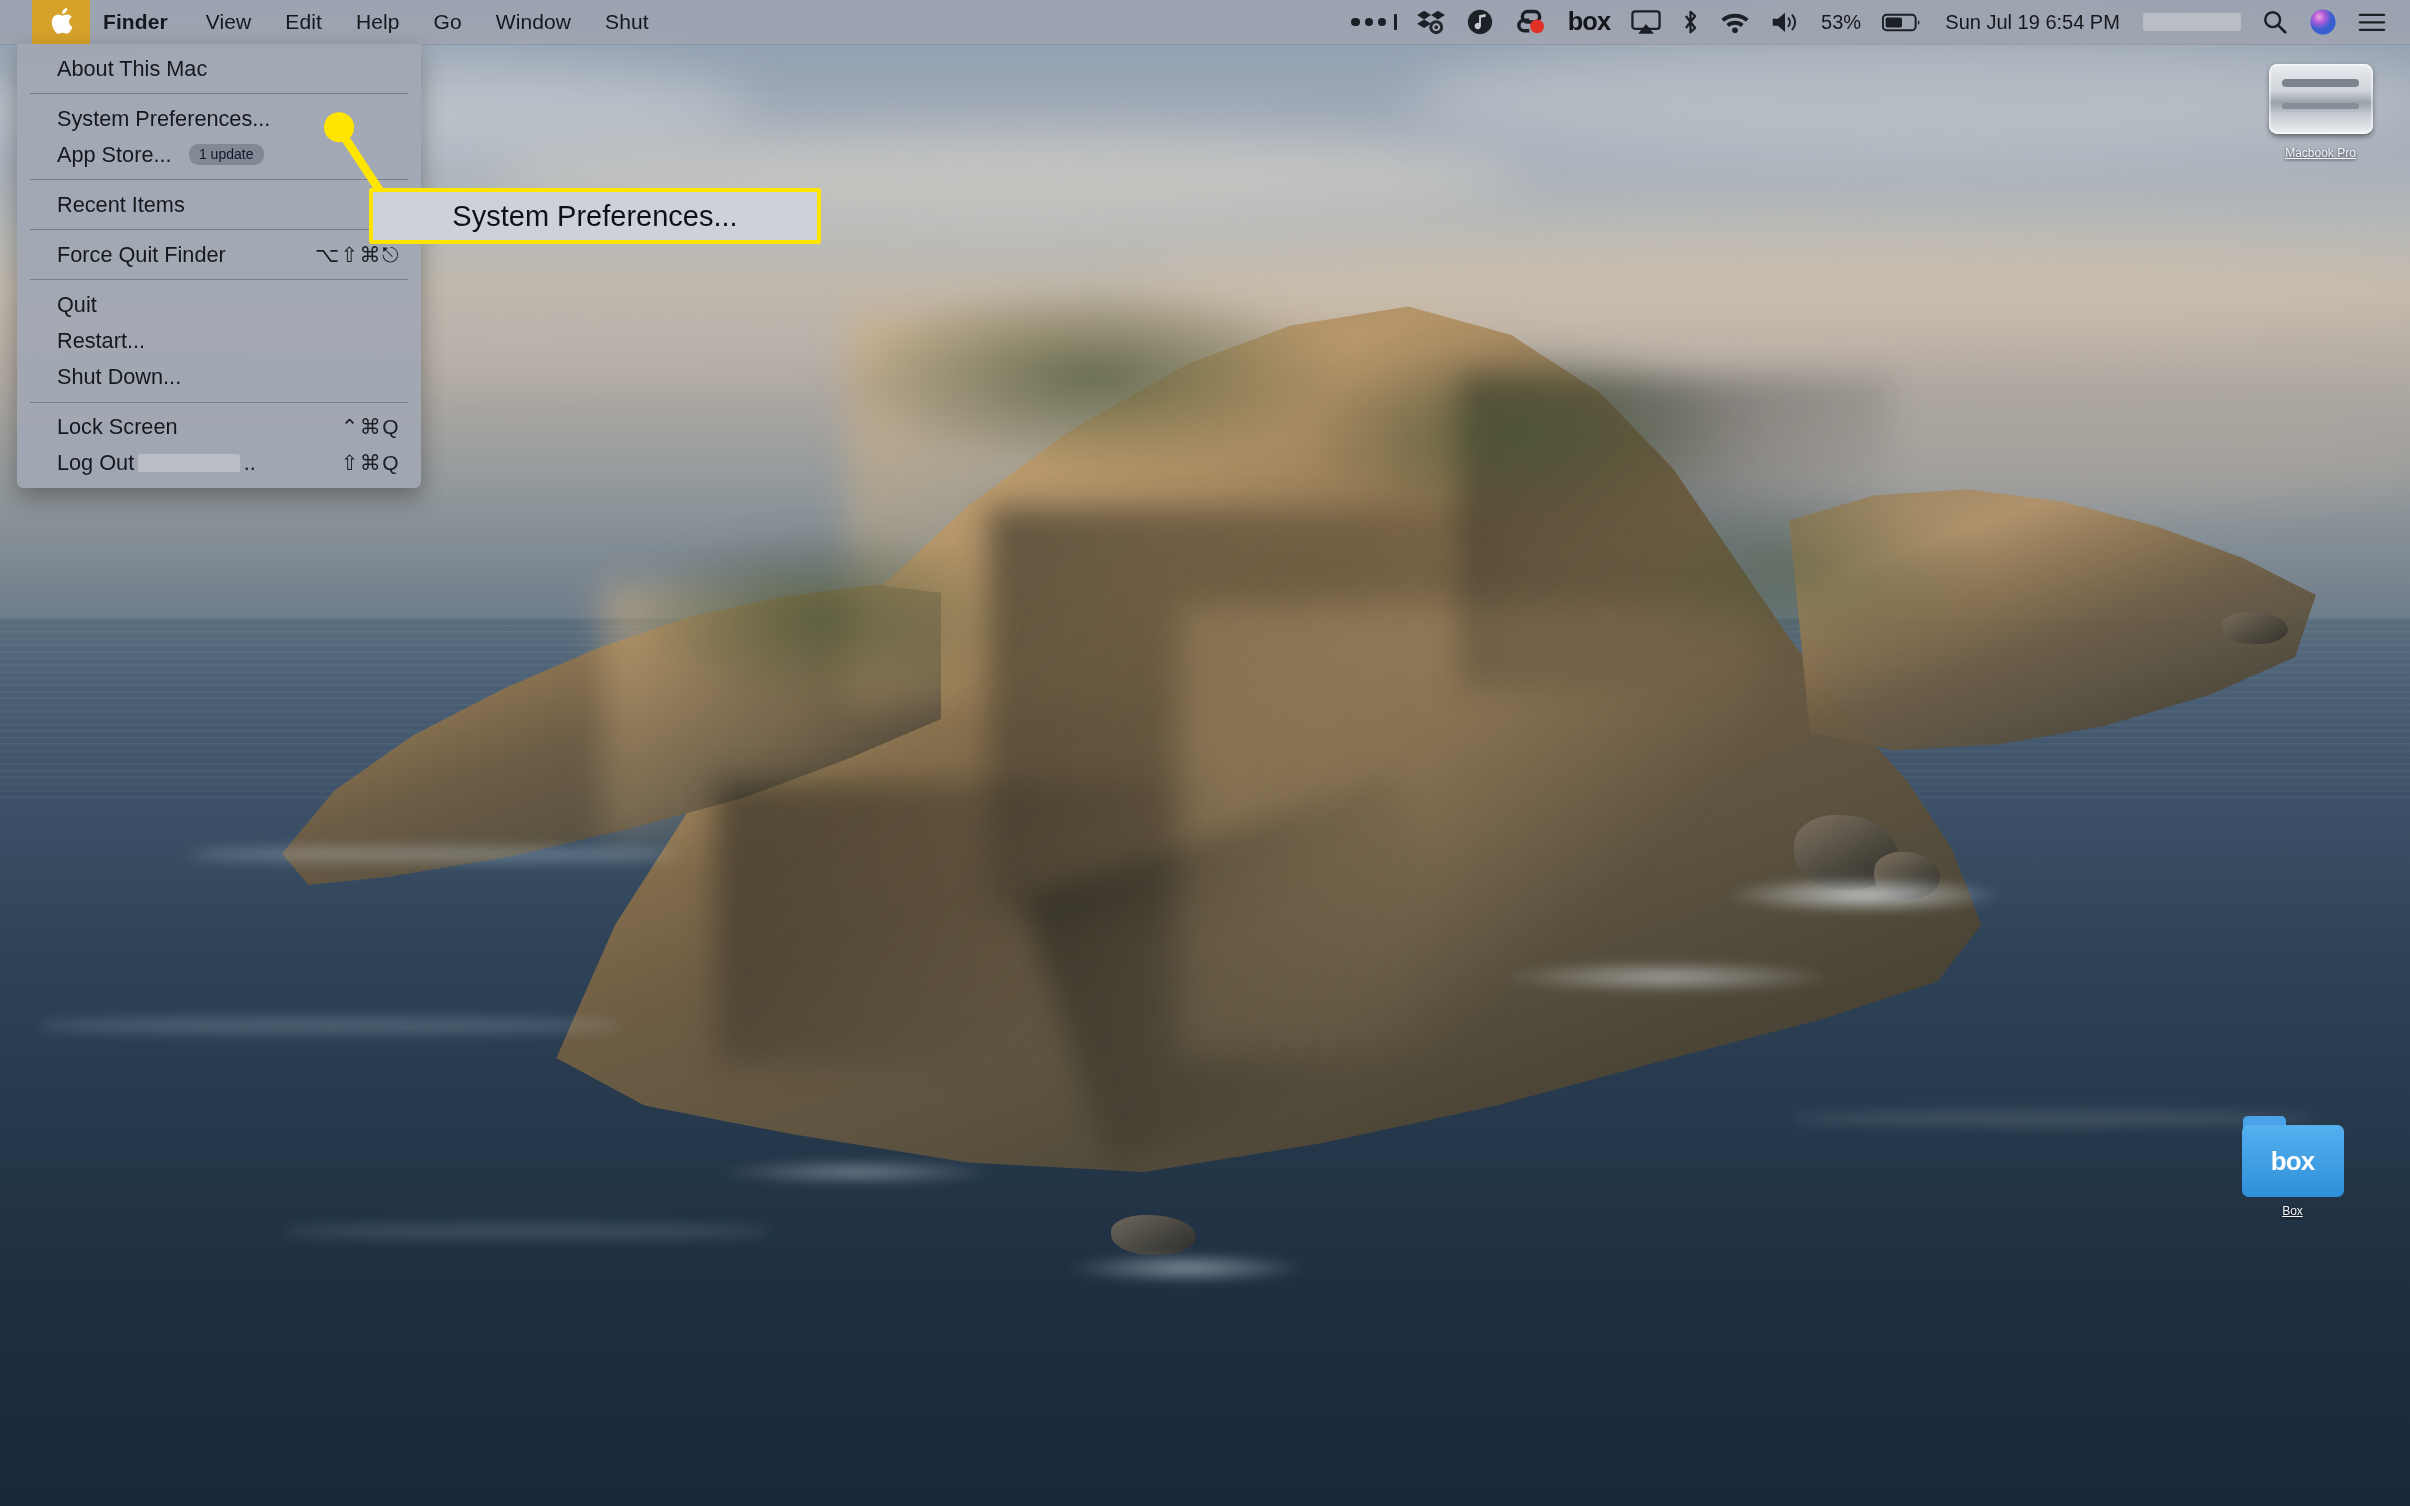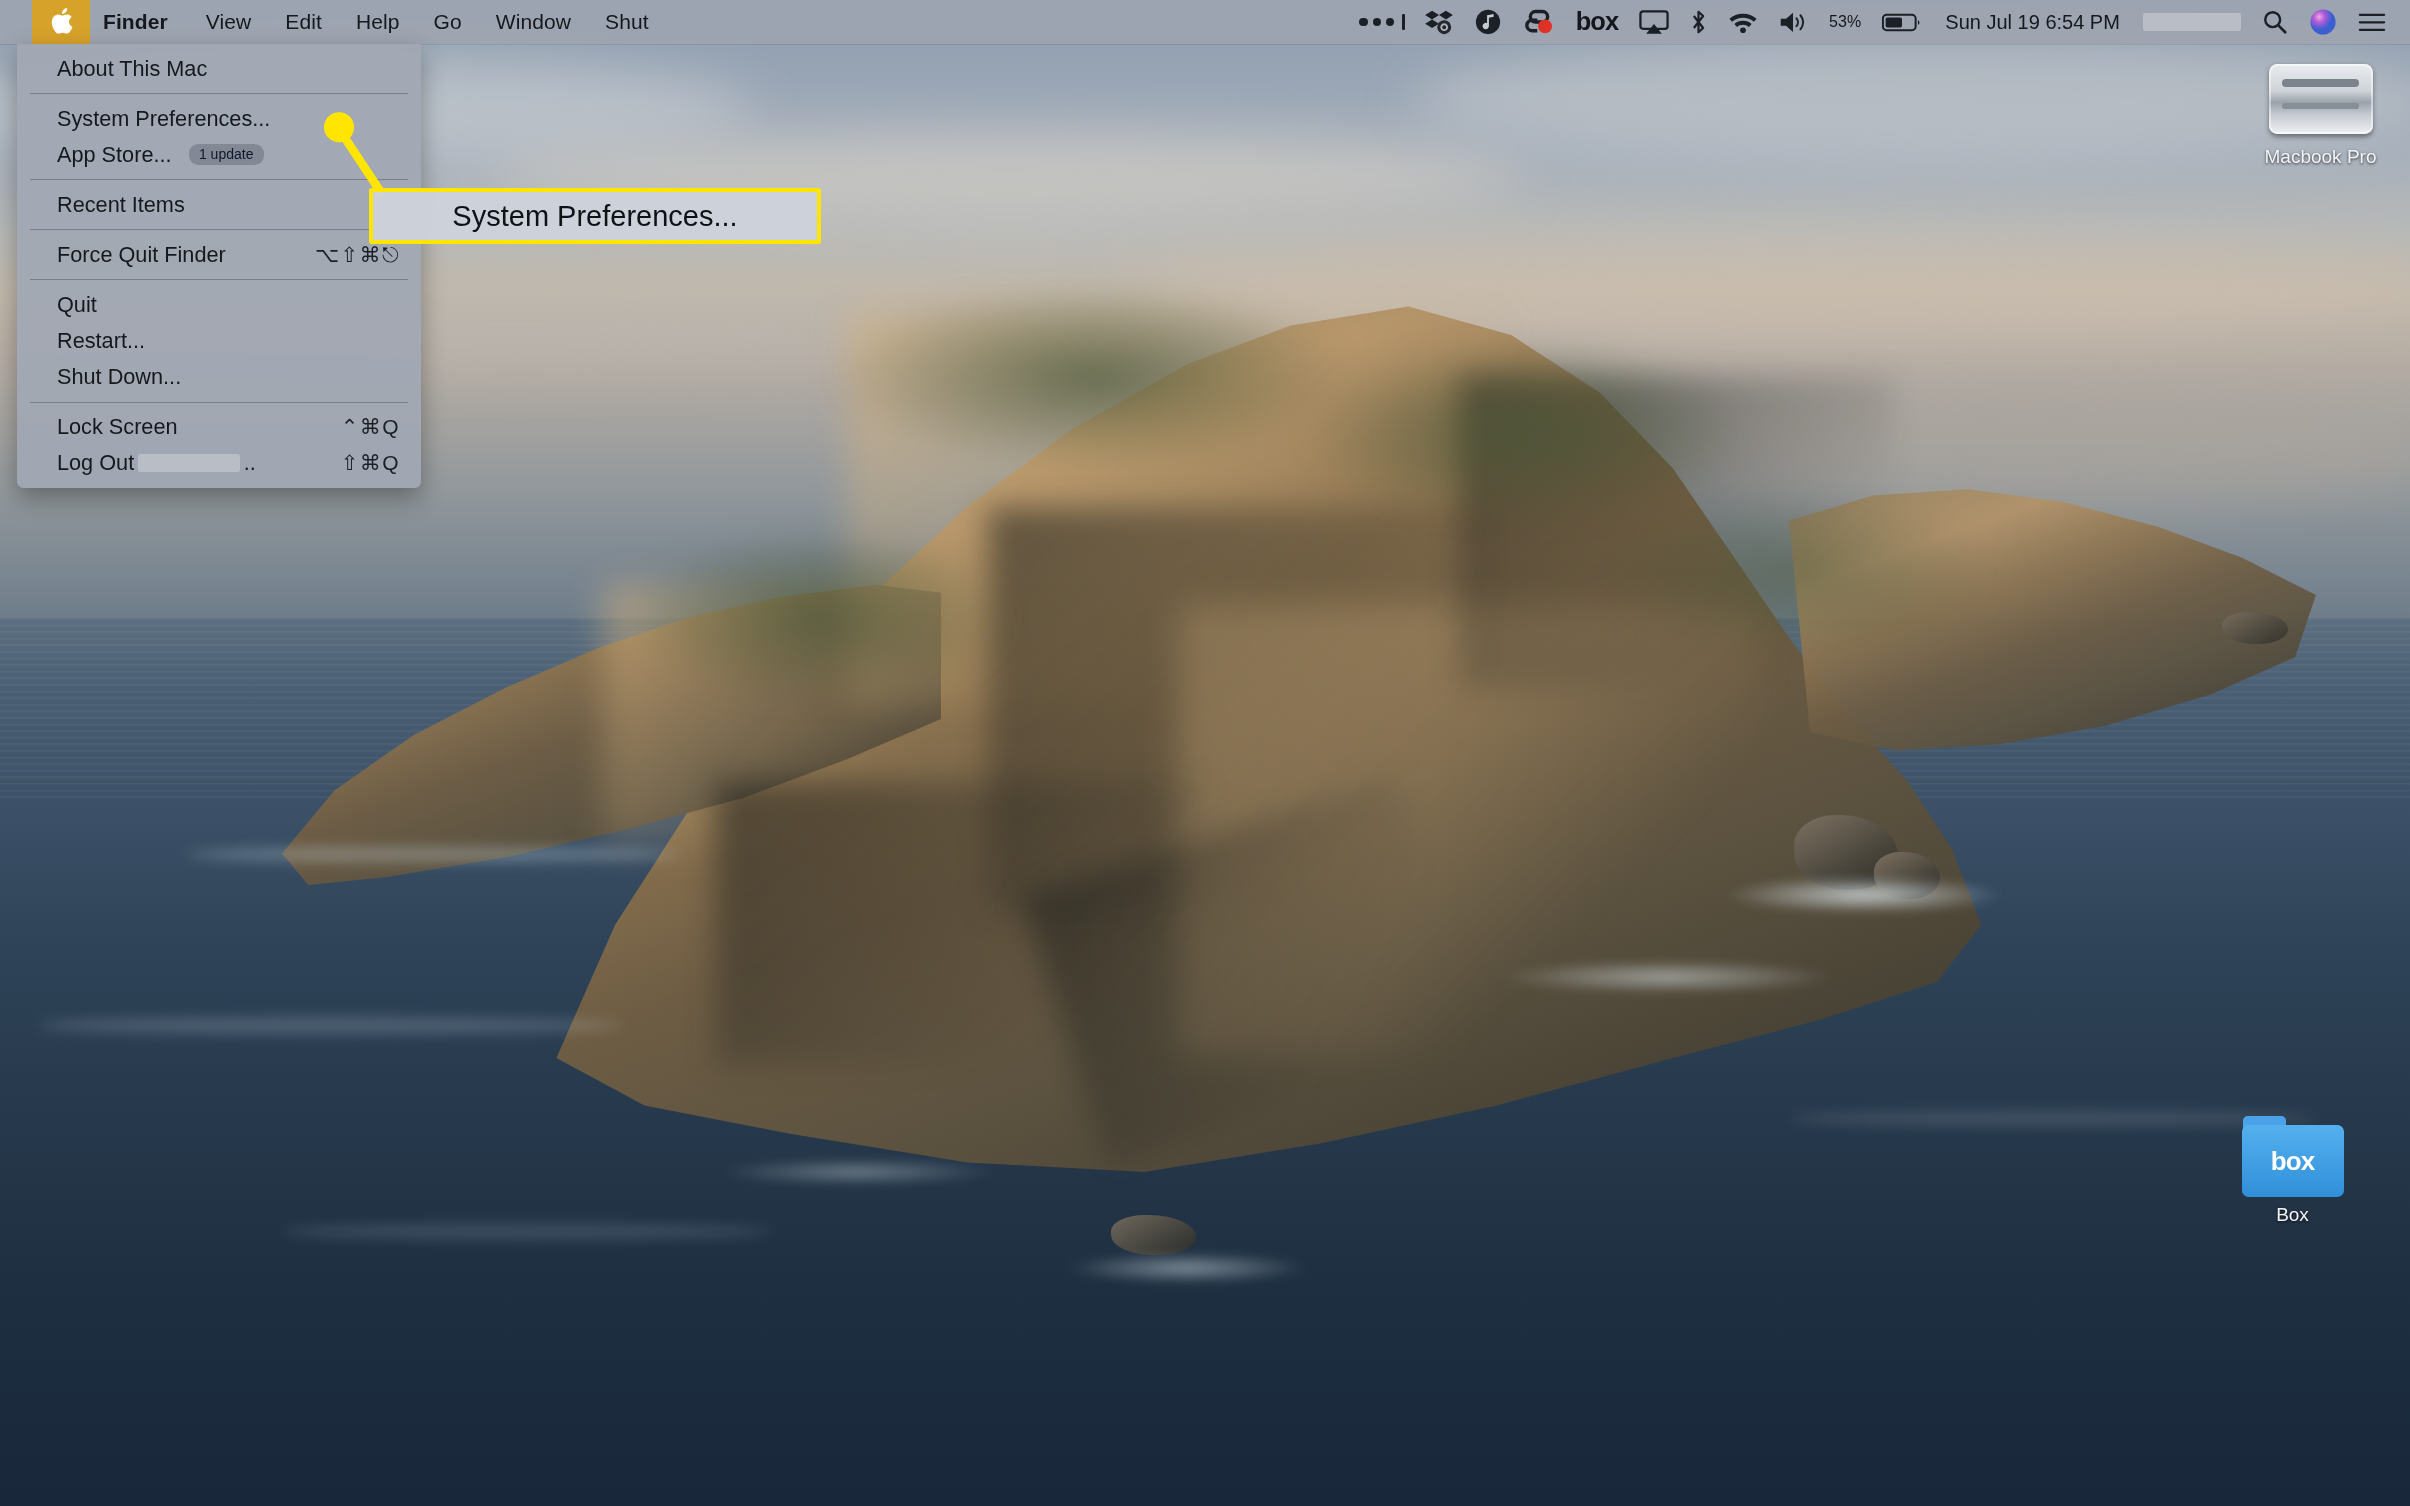--- a/index.html
+++ b/index.html
@@ -209,24 +209,24 @@
     z-index:82;
   }
 
   
   .desk-icon{
     position:absolute; width:141px;
     display:flex; flex-direction:column; align-items:center;
     z-index:20;
   }
   .desk-icon .cap{
-    margin-top:6.6px; font-size:19px; color:#f2f4f7;
+    margin-top:6.6px; font-size:12px; color:#f2f4f7;
     text-shadow:0 0.9px 2.8px rgba(0,0,0,.75);
     white-space:nowrap;
-    padding:0.9px 5.6px; border-radius:3.8px;
+    padding:0.9px 5.6px; border-radius:3.8px;text-decoration:underline;
   }
   .drive-ico{
     width:104px; height:81px; position:relative;
   }
   .drive-body{
     position:absolute; left:0; top:5.6px; width:104px; height:70px;
     border-radius:8.5px;
     background:linear-gradient(to bottom,#e9ecef 0%,#cfd4da 38%,#9aa2ab 55%,#c5cad1 72%,#eef1f4 100%);
     box-shadow:inset 0 0 0 1.9px rgba(255,255,255,.5), 0 2.8px 5.6px rgba(0,0,0,.4);
   }
@@ -374,21 +374,21 @@
         <circle cx="17" cy="22.2" r="3.3" fill="#1b1f26"></circle>
       </svg>
     </div>
     <div class="mb-stat">
       <svg width="30" height="24.5" viewBox="0 0 34 28">
         <path fill="#1b1f26" d="M3 10h6l8-7v22l-8-7H3z"></path>
         <path fill="none" stroke="#1b1f26" stroke-width="2.3" stroke-linecap="round" d="M21 9.5a7 7 0 010 9M25.5 6a12 12 0 010 16"></path>
       </svg>
     </div>
     <div class="mb-stat">
-      <span style="font-size:16px">53%</span>
+      <span style="font-size:20px">53%</span>
     </div>
     <div class="mb-stat">
       <svg width="40" height="21" viewBox="0 0 44 22">
         <rect x="1" y="2.5" width="36" height="17" rx="4" fill="none" stroke="#1b1f26" stroke-width="2.2"></rect>
         <rect x="4" y="5.5" width="18" height="11" rx="2" fill="#1b1f26"></rect>
         <path fill="#1b1f26" d="M39.5 8.5c2.2.7 2.2 4.3 0 5z"></path>
       </svg>
     </div>
     <div class="mb-clock">Sun Jul 19  6:54 PM</div>
     <div class="mb-stat">

